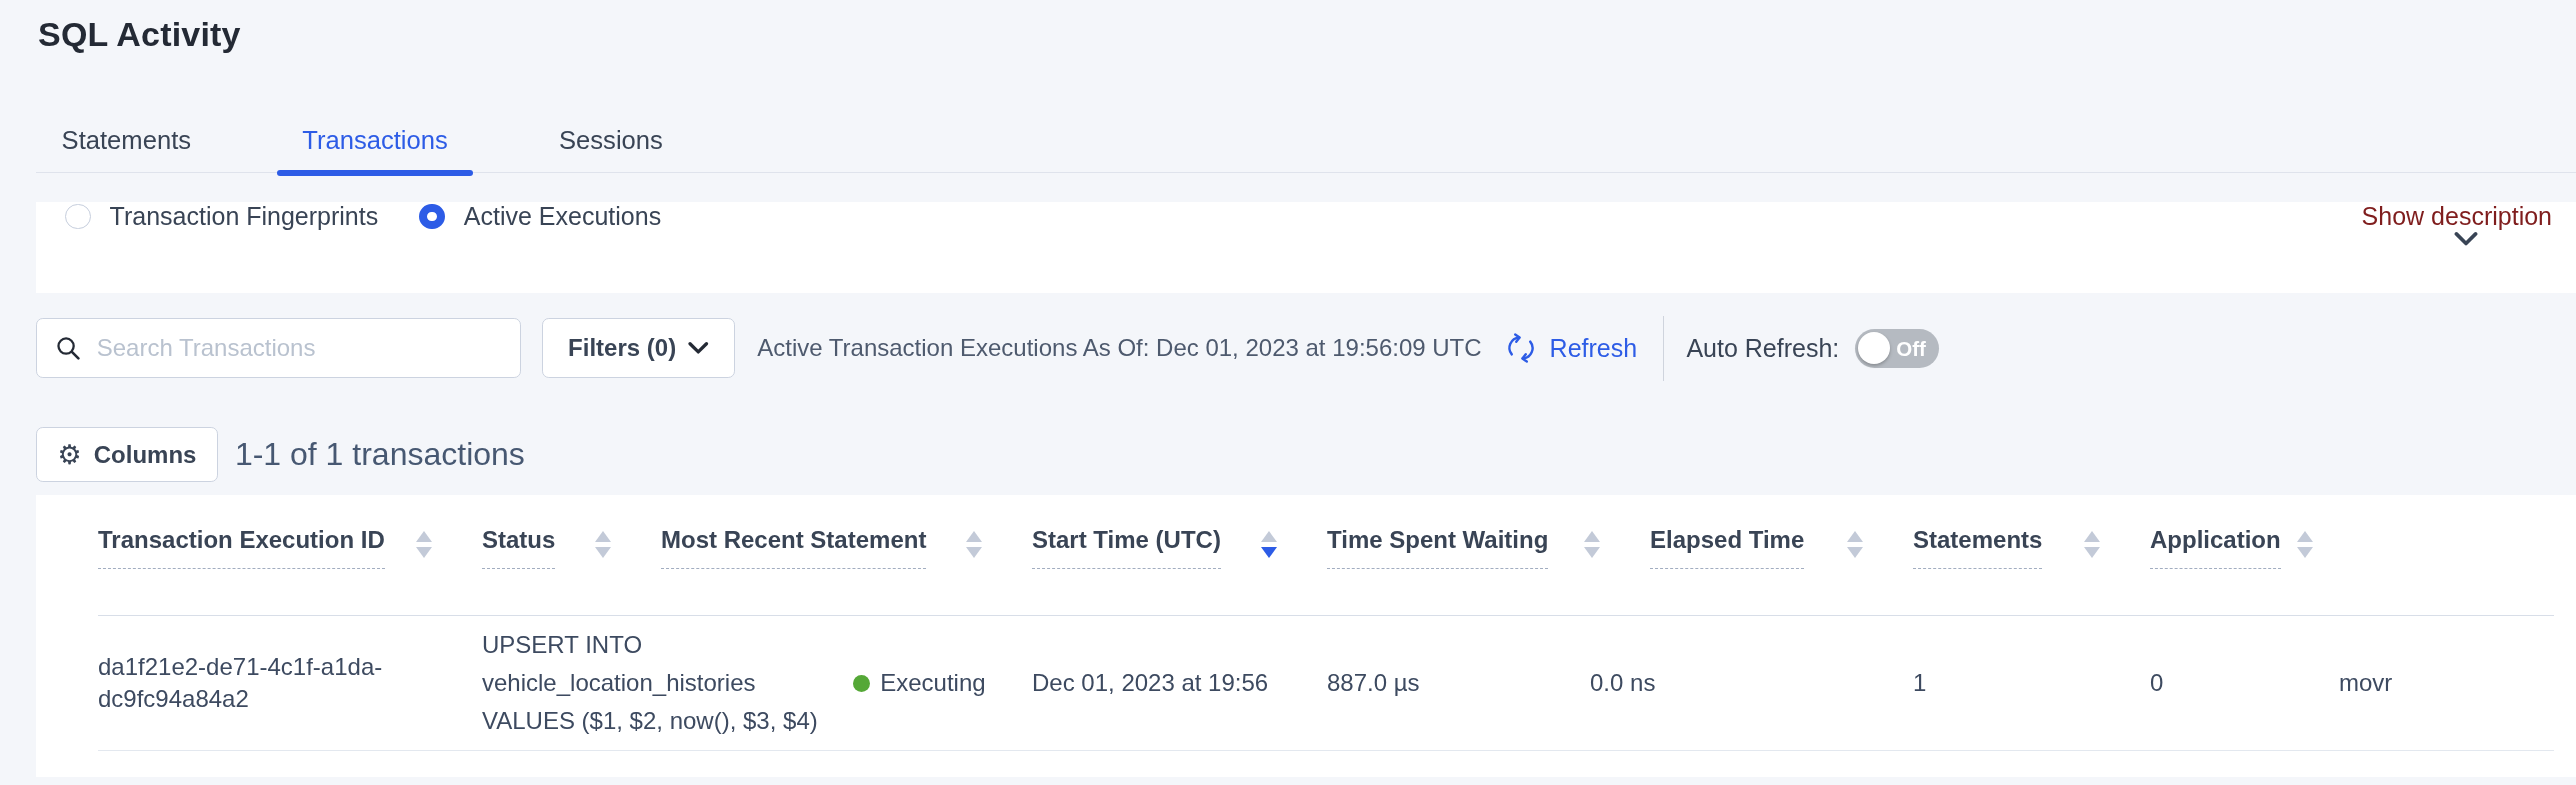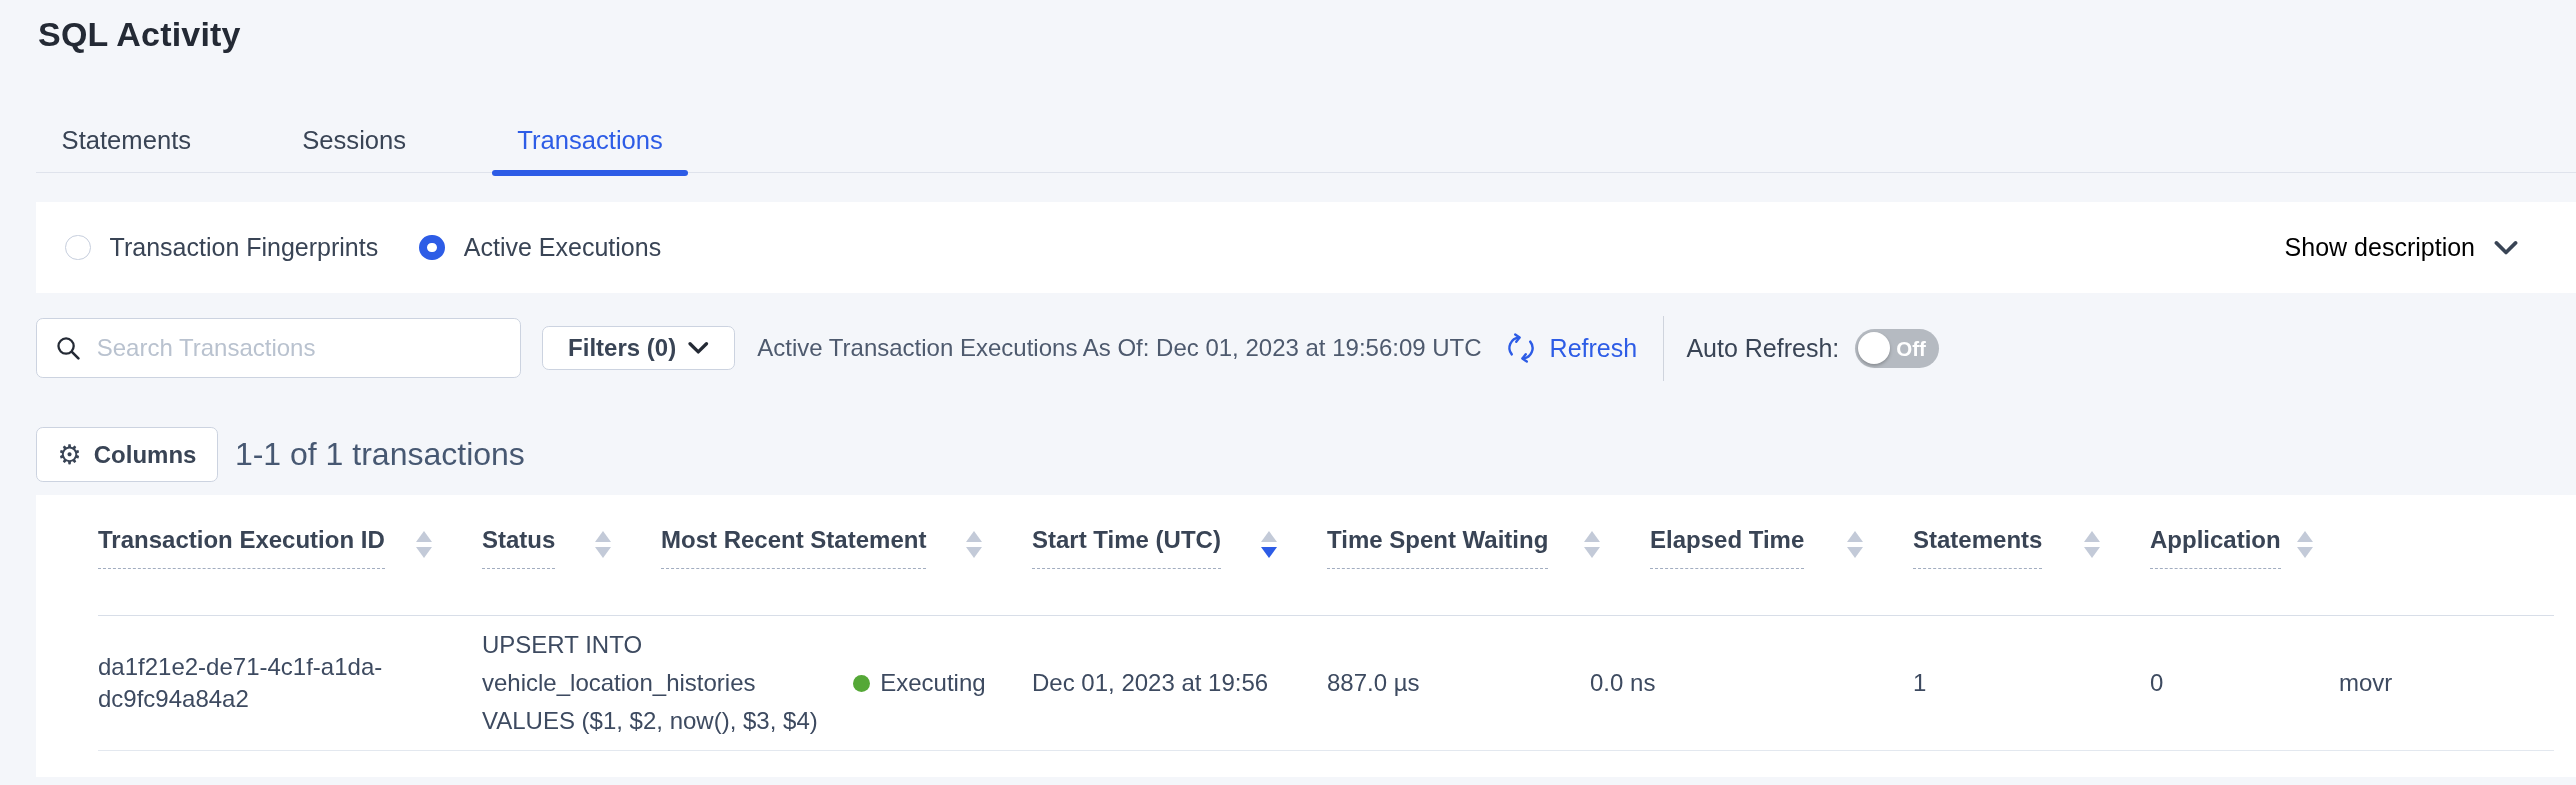--- a/index.html
+++ b/index.html
@@ -33,53 +33,53 @@
   .tab.active { color:#2d5ce6; }
   .tab.active::after {
     content:""; position:absolute; left:0; right:0; bottom:-4.3px;
     height:6.8px; border-radius:3.4px; background:#2d5ce6;
   }
 
   
   .radio-panel {
     position:absolute; left:36px; right:0; top:202px; height:91px;
     background:#fff;
-    display:flex; align-items:center;
-    padding:0 58px 0 29px;
+    display:flex; align-items:flex-start;
+    padding:0 24px 0 29px;
   }
   .radio-option { display:flex; align-items:center; margin-right:41px; cursor:pointer; }
   .radio-circle {
     width:25.6px; height:25.6px; border-radius:50%;
     background:#fff; border:1.7px solid #c6cedd; flex:none;
   }
   .radio-circle.selected { border:8.5px solid #2d5ce6; }
   .radio-label { margin-left:19px; font-size:25px; color:#394455; }
   .show-description {
     margin-left:auto; display:flex; align-items:center; cursor:pointer;
-    font-size:25px; color:#000000;
+    font-size:25px; color:#7f1d1d;flex-direction:column;
   }
   .show-description svg { margin-left:19px; }
 
   
   .toolbar {
     position:absolute; left:36px; right:0; top:318px; height:60px;
     display:flex; align-items:center;
   }
   .search-box {
     width:485px; height:60px; background:#fff;
     border:1.7px solid #ccd3e0; border-radius:6.8px;
     display:flex; align-items:center; padding:0 17px; flex:none;
   }
   .search-box input {
     border:none; outline:none; flex:1; margin-left:13.7px;
     font-size:24px; font-family:inherit; color:#394455; background:transparent;
   }
   .search-box input::placeholder { color:#b9c2cf; }
   .filters-btn {
-    margin-left:20.5px; height:44px; padding:0 25.6px; flex:none;
+    margin-left:20.5px; height:60px; padding:0 25.6px; flex:none;
     background:#fff; border:1.7px solid #ccd3e0; border-radius:6.8px;
     display:flex; align-items:center; cursor:pointer;
     font-size:24px; font-weight:700; color:#394455;
   }
   .filters-btn svg { margin-left:12px; }
   .asof-text { margin-left:22px; font-size:24px; color:#4e5a6e; white-space:nowrap; }
   .refresh-btn { margin-left:22px; display:flex; align-items:center; cursor:pointer; flex:none; }
   .refresh-label { margin-left:12px; font-size:25px; color:#2d5ce6; }
   .v-divider { margin-left:25.6px; width:1.7px; height:65px; background:#cfd4dd; flex:none; }
   .autorefresh-label { margin-left:22px; font-size:25px; color:#394455; white-space:nowrap; }
@@ -141,22 +141,22 @@
 </style>
 </head>
 <body>
 
 <div class="page">
 
   <div class="page-title">SQL Activity</div>
 
   <div class="tabbar">
     <div class="tab">Statements</div>
+    <div class="tab active">Transactions</div>
     <div class="tab">Sessions</div>
-    <div class="tab active">Transactions</div>
   </div>
 
   <div class="radio-panel">
     <div class="radio-option">
       <span class="radio-circle"></span>
       <span class="radio-label">Transaction Fingerprints</span>
     </div>
     <div class="radio-option">
       <span class="radio-circle selected"></span>
       <span class="radio-label">Active Executions</span>

